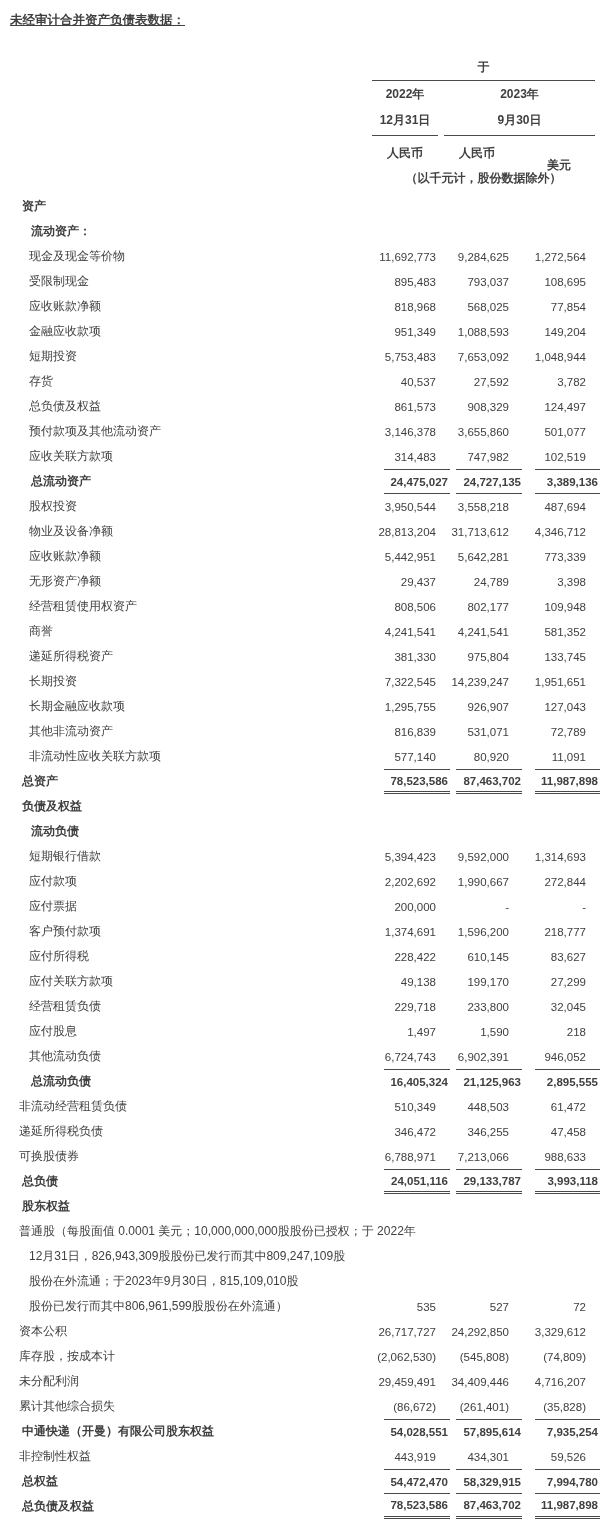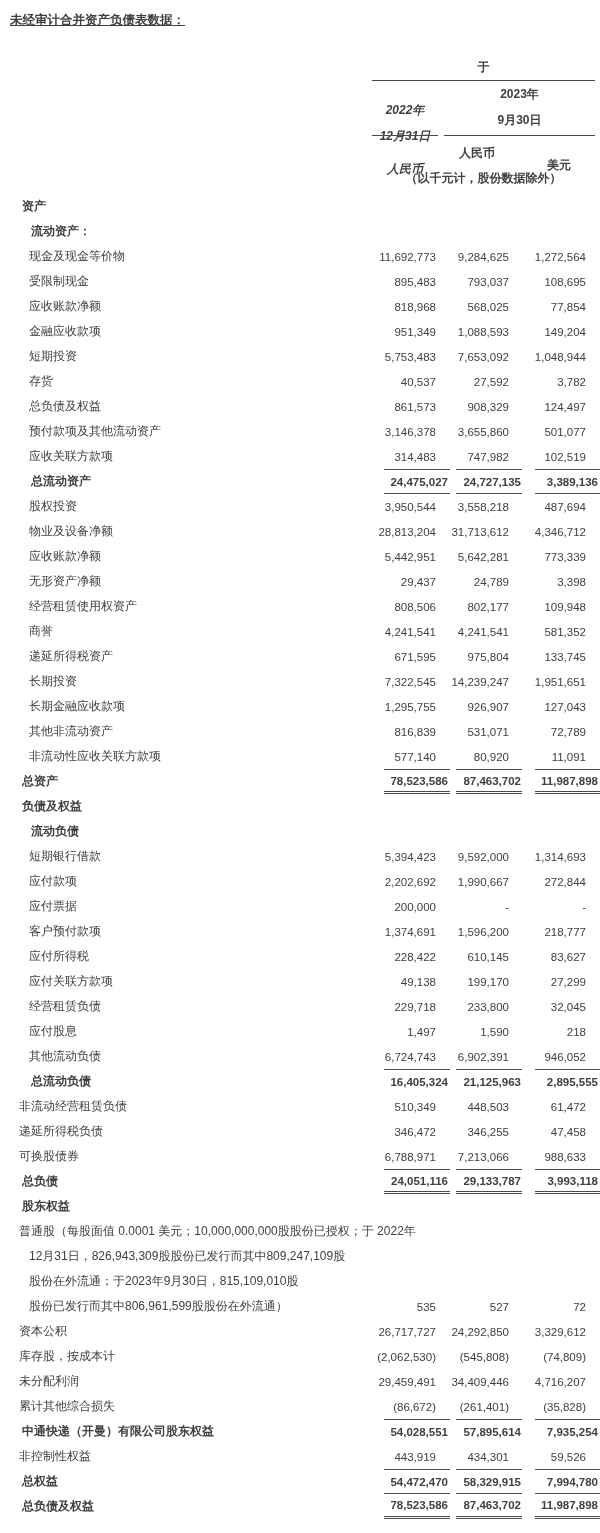--- a/index.html
+++ b/index.html
@@ -22,22 +22,22 @@
   }
   
   .hdr{
     margin:26px 0 0 372px; width:223px;
     font-weight:bold; font-size:12px;
     position:relative;
   }
   .h-asof{ height:25px; display:flex; align-items:center; justify-content:center; }
   .h-rule-full{ height:0; border-top:1px solid var(--line); }
   .h-row{ position:relative; height:26px; }
-  .hc1{ position:absolute; left:0;   width:66px;  top:16px; height:100%;
-        display:flex; align-items:center; justify-content:center;font-style:italic; }
+  .hc1{ position:absolute; left:0;   width:66px;  top:0; height:100%;
+        display:flex; align-items:center; justify-content:center; }
   .hgrp{ position:absolute; left:72px; width:151px; top:0; height:100%;
         display:flex; align-items:center; justify-content:center; }
   .hc2{ position:absolute; left:72px; width:66px; top:0; height:100%;
         display:flex; align-items:center; justify-content:center; }
   .hc3{ position:absolute; left:151px; width:72px; top:12px; height:100%;
         display:flex; align-items:center; justify-content:center; }
   .h-underlines{ position:relative; height:8px; }
   .h-underlines .ul1{ position:absolute; top:2px; left:0;    width:66px;  border-top:1px solid var(--line); }
   .h-underlines .ul2{ position:absolute; top:2px; left:72px; width:151px; border-top:1px solid var(--line); }
   .h-currency{ height:24px; }
@@ -204,21 +204,21 @@
         <div class="num c3">109,948</div>
       </div>
       <div class="row">
         <div class="lbl ind2">商誉</div>
         <div class="num c1">4,241,541</div>
         <div class="num c2">4,241,541</div>
         <div class="num c3">581,352</div>
       </div>
       <div class="row">
         <div class="lbl ind2">递延所得税资产</div>
-        <div class="num c1">671,595</div>
+        <div class="num c1">381,330</div>
         <div class="num c2">975,804</div>
         <div class="num c3">133,745</div>
       </div>
       <div class="row">
         <div class="lbl ind2">长期投资</div>
         <div class="num c1">7,322,545</div>
         <div class="num c2">14,239,247</div>
         <div class="num c3">1,951,651</div>
       </div>
       <div class="row">

